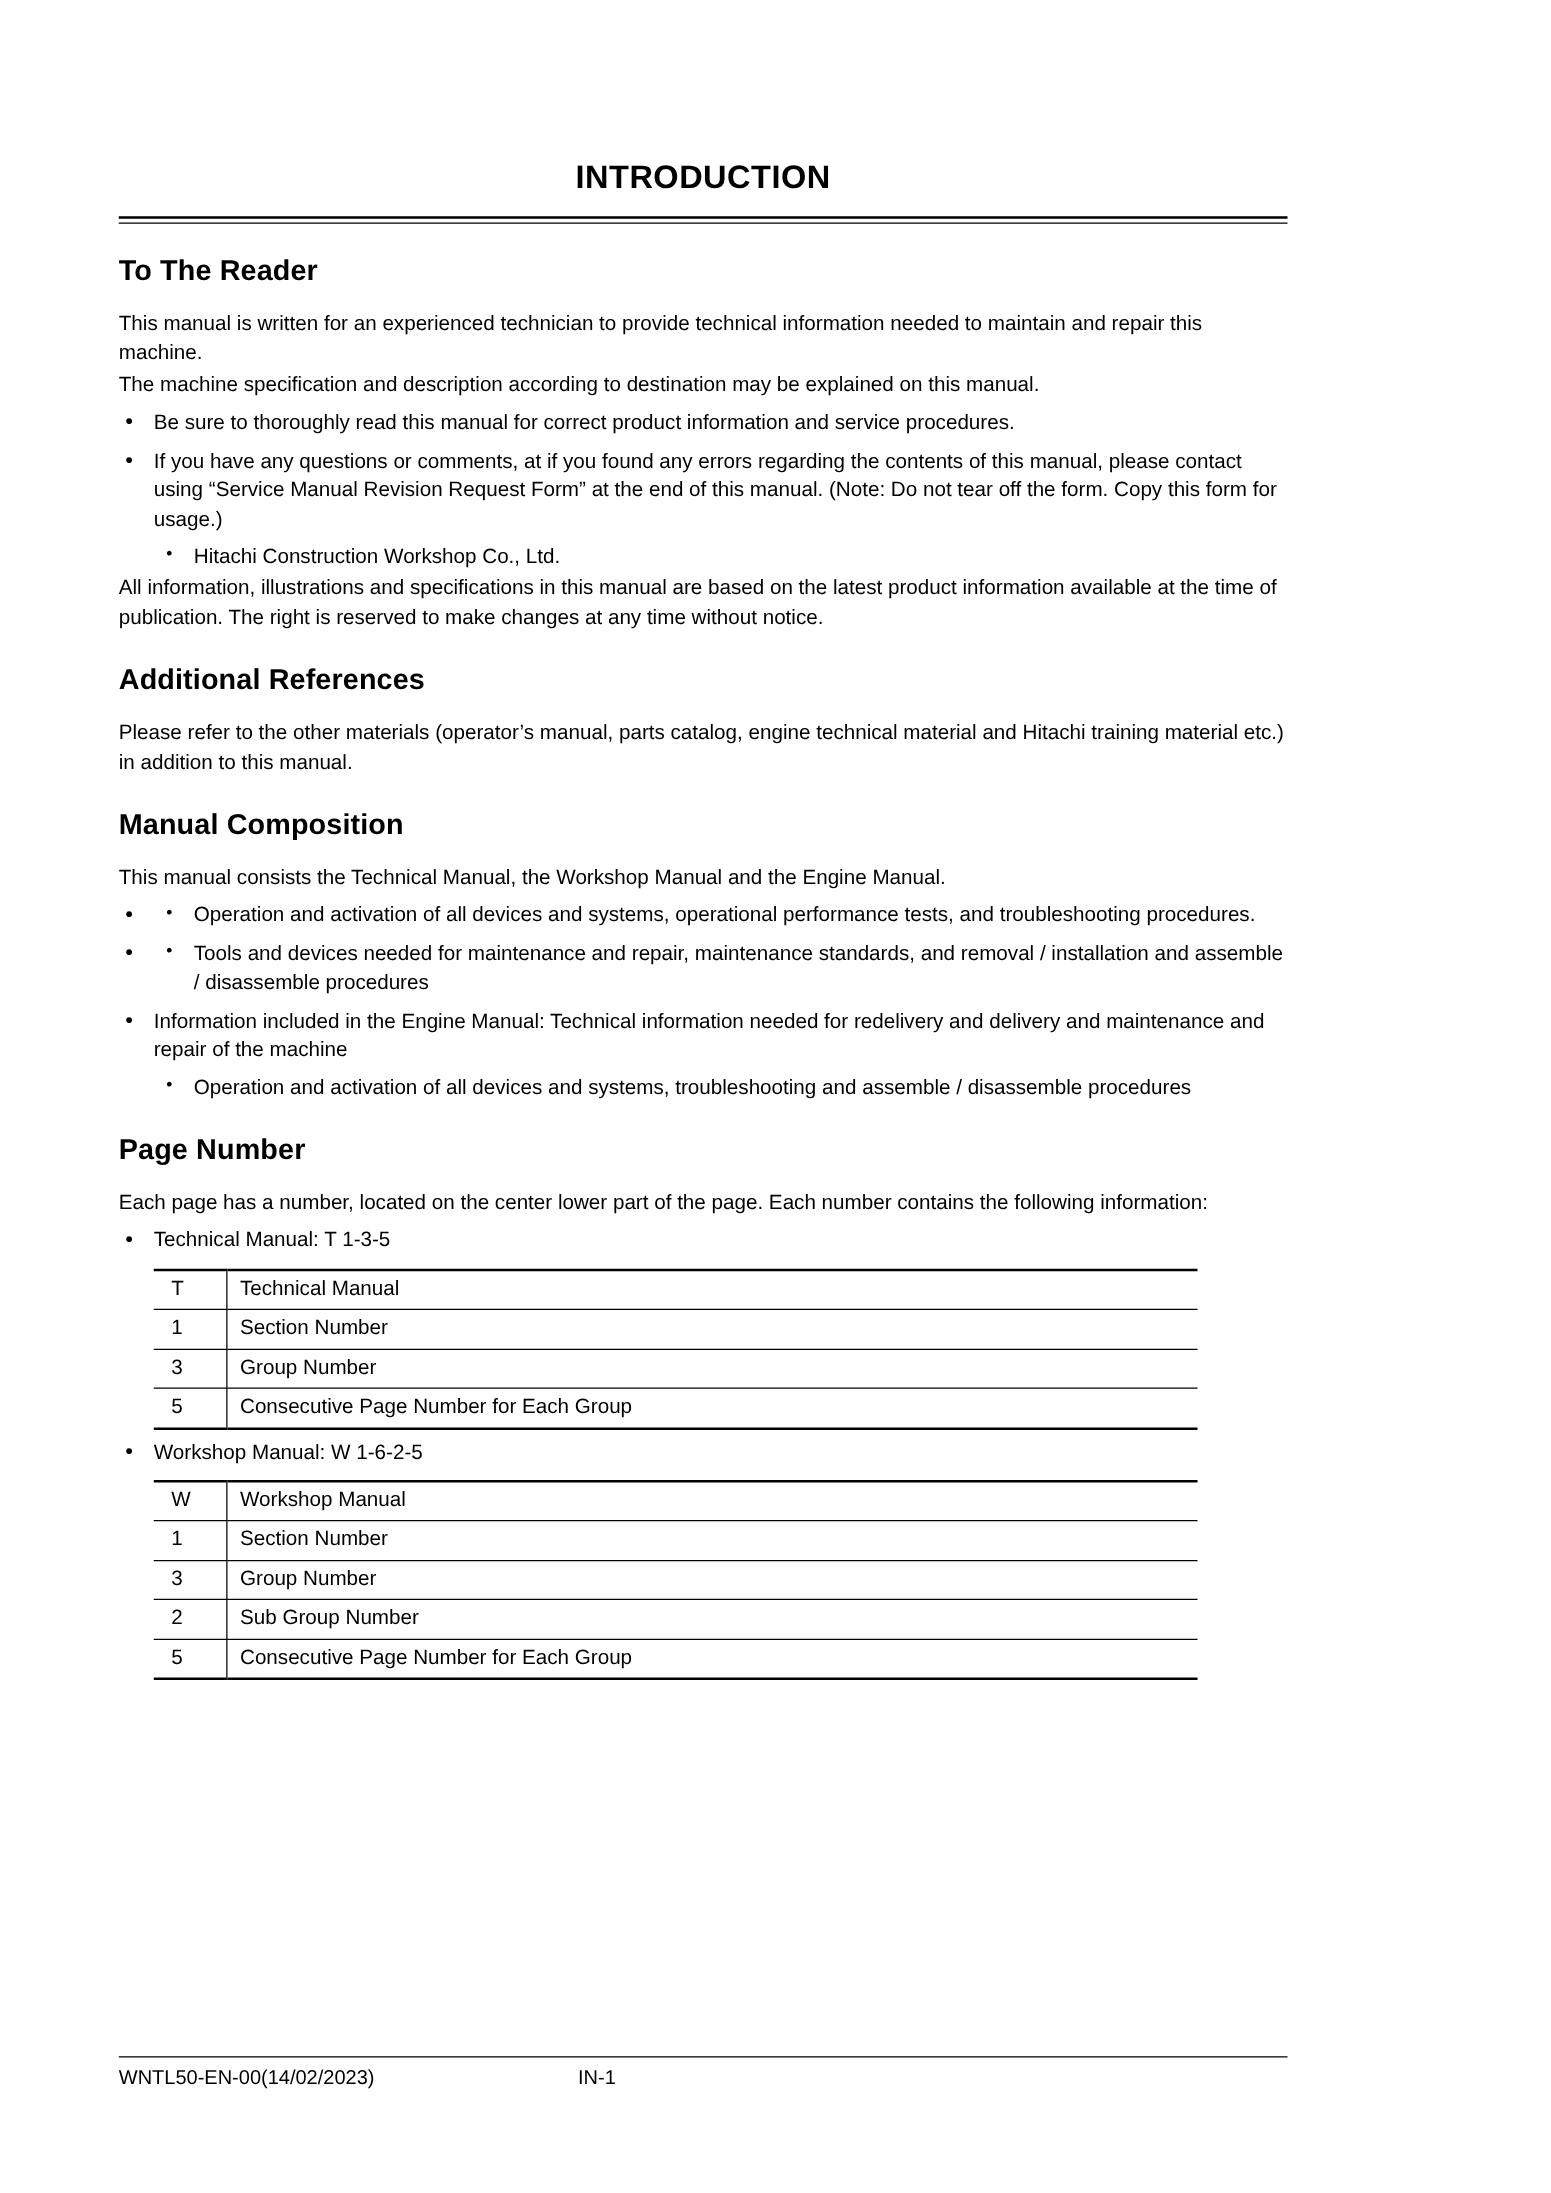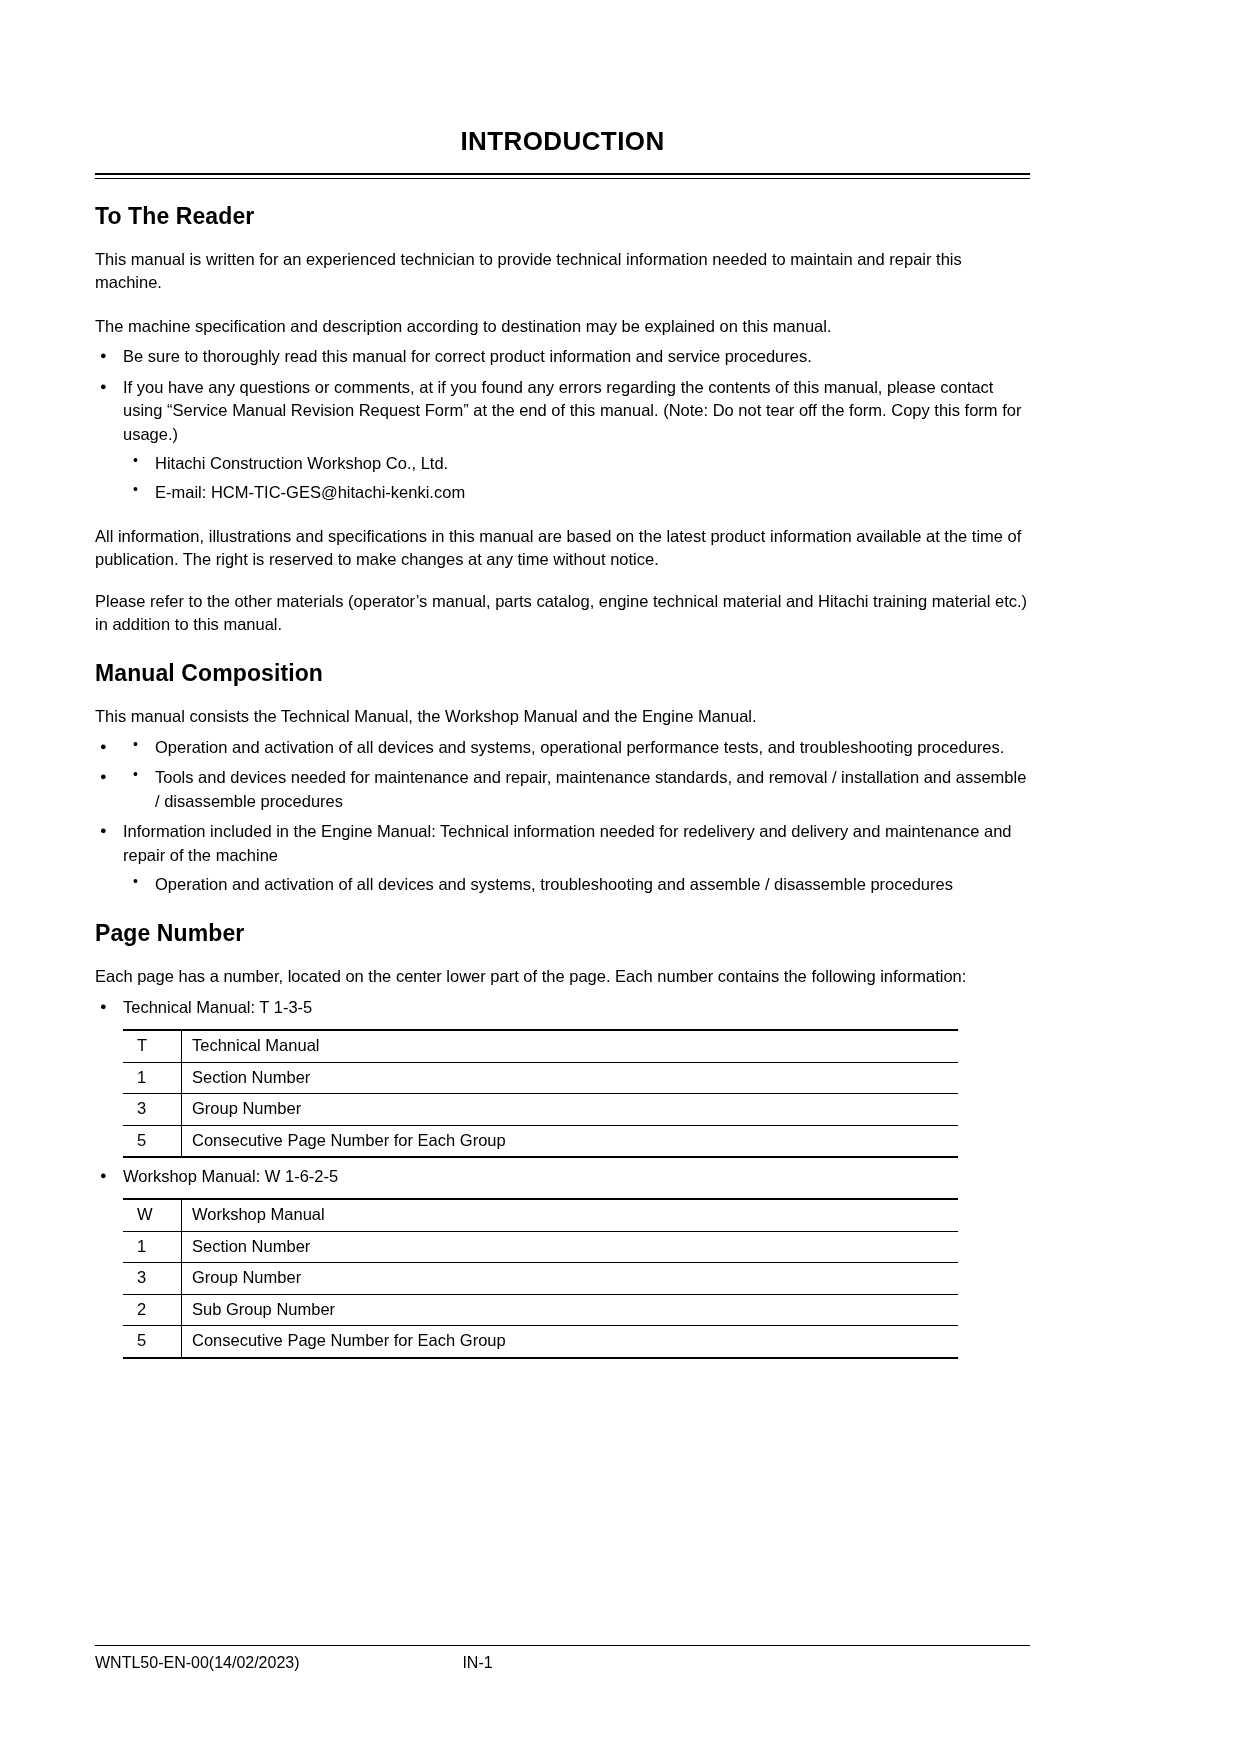--- a/index.html
+++ b/index.html
@@ -46,21 +46,21 @@
     margin: 24px 0 0 0;
     letter-spacing: 0.1px;
   }
   p.para {
     font-size: 16.5px;
     line-height: 1.42;
     margin: 18px 0 0 0;
     text-align: left;
   }
   p.para.tight {
-    margin-top: 20px;
+    margin-top: 2px;
   }
   ul.bullets {
     list-style: none;
     margin: 6px 0 0 0;
     padding: 0;
   }
   ul.bullets > li {
     position: relative;
     font-size: 16.5px;
     line-height: 1.42;
@@ -162,27 +162,27 @@
 
   <p class="para">This manual is written for an experienced technician to provide technical information needed to maintain and repair this machine.</p>
   <p class="para tight">The machine specification and description according to destination may be explained on this manual.</p>
 
   <ul class="bullets">
     <li>Be sure to thoroughly read this manual for correct product information and service procedures.</li>
     <li>
       <span>If you have any questions or comments, at if you found any errors regarding the contents of this manual, please contact using “Service Manual Revision Request Form” at the end of this manual. (Note: Do not tear off the form. Copy this form for usage.)</span>
       <ul class="subs">
         <li>Hitachi Construction Workshop Co., Ltd.</li>
-        <li>E-mail: HCM-TIC-GES@hitachi-kenki.com</li>
       </ul>
     </li>
   </ul>
 
   <p class="para tight">All information, illustrations and specifications in this manual are based on the latest product information available at the time of publication. The right is reserved to make changes at any time without notice.</p>
 
+  <h2 class="section-head">Additional References</h2>
   <p class="para">Please refer to the other materials (operator’s manual, parts catalog, engine technical material and Hitachi training material etc.) in addition to this manual.</p>
 
   <h2 class="section-head">Manual Composition</h2>
   <p class="para">This manual consists the Technical Manual, the Workshop Manual and the Engine Manual.</p>
 
   <ul class="bullets">
     <li>
       <ul class="subs">
         <li>Operation and activation of all devices and systems, operational performance tests, and troubleshooting procedures.</li>
       </ul>

